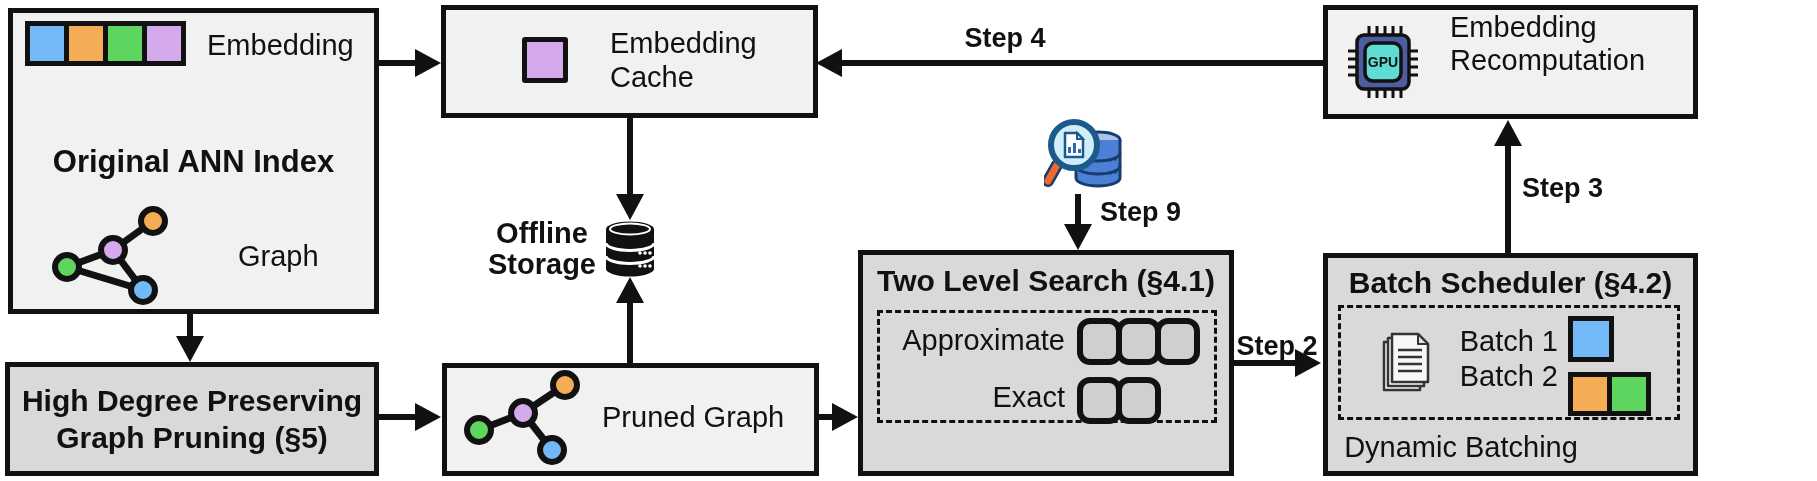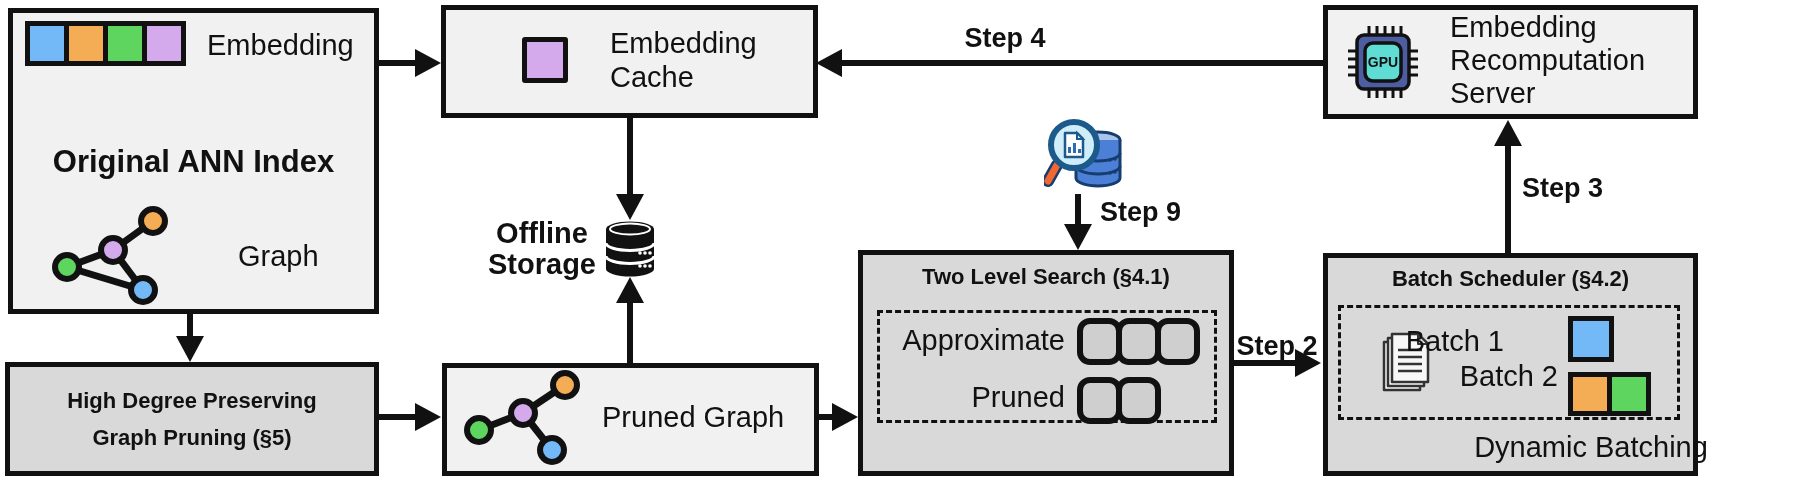--- a/index.html
+++ b/index.html
@@ -11,21 +11,21 @@
   }
   .box { position:absolute; border:5px solid #111; }
   .light { background:#f1f1f1; }
   .dark  { background:#d9d9d9; }
   .lbl { position:absolute; white-space:nowrap; color:#111; }
   .bold { font-weight:bold; }
   .center { text-align:center; }
   .right { text-align:right; }
   .fs27 { font-size:27px; }
   .fs29 { font-size:29px; }
-  .fs30 { font-size:22px; }
+  .fs30 { font-size:30px; }
   .fs31 { font-size:31px; }
 
   .hline { position:absolute; height:6px; background:#111; }
   .vline { position:absolute; width:6px; background:#111; }
   .head { position:absolute; width:0; height:0; }
   .head.r { border-top:14px solid transparent; border-bottom:14px solid transparent; border-left:26px solid #111; }
   .head.l { border-top:14px solid transparent; border-bottom:14px solid transparent; border-right:26px solid #111; }
   .head.d { border-left:14px solid transparent; border-right:14px solid transparent; border-top:26px solid #111; }
   .head.u { border-left:14px solid transparent; border-right:14px solid transparent; border-bottom:26px solid #111; }
 
@@ -145,49 +145,49 @@
 
   <div class="box dark" style="left:858px;top:250px;width:376px;height:226px;"></div>
   <div class="lbl fs30 bold center" style="left:862px;top:264px;width:368px;">Two Level Search (§4.1)</div>
   <div class="dashed" style="left:877px;top:310px;width:340px;height:113px;"></div>
   <div class="lbl fs29 right" style="left:880px;top:324px;width:185px;">Approximate</div>
   <div class="queue-row" style="left:1077px;top:318px;">
     <div class="queue-cell"></div>
     <div class="queue-cell"></div>
     <div class="queue-cell"></div>
   </div>
-  <div class="lbl fs29 right" style="left:880px;top:381px;width:185px;">Pruned</div>
+  <div class="lbl fs29 right" style="left:880px;top:381px;width:185px;">Exact</div>
   <div class="queue-row" style="left:1077px;top:377px;">
     <div class="queue-cell"></div>
     <div class="queue-cell"></div>
   </div>
 
   <div class="box dark" style="left:1323px;top:253px;width:375px;height:223px;"></div>
   <div class="lbl fs30 bold center" style="left:1327px;top:266px;width:367px;">Batch Scheduler (§4.2)</div>
   <div class="dashed" style="left:1338px;top:305px;width:342px;height:115px;"></div>
   <svg style="position:absolute;left:1380px;top:326px;" width="58" height="70" viewBox="0 0 58 70">
     <path d="M4 16 h26 l10 10 v38 h-36 z" fill="#f7f7f7" stroke="#333" stroke-width="2.5" stroke-linejoin="round"></path>
     <path d="M8 12 h26 l10 10 v38 h-36 z" fill="#f7f7f7" stroke="#333" stroke-width="2.5" stroke-linejoin="round"></path>
     <path d="M12 8 h26 l10 10 v38 h-36 z" fill="#f7f7f7" stroke="#333" stroke-width="2.5" stroke-linejoin="round"></path>
     <path d="M38 8 l10 10 h-10 z" fill="#e2e2e2" stroke="#333" stroke-width="2" stroke-linejoin="round"></path>
     <line x1="18" y1="24" x2="42" y2="24" stroke="#333" stroke-width="2.5"></line>
     <line x1="18" y1="31" x2="42" y2="31" stroke="#333" stroke-width="2.5"></line>
     <line x1="18" y1="38" x2="42" y2="38" stroke="#333" stroke-width="2.5"></line>
     <line x1="18" y1="45" x2="42" y2="45" stroke="#333" stroke-width="2.5"></line>
   </svg>
-  <div class="lbl fs29 right" style="left:1392px;top:325px;width:112px;">Batch 1</div>
+  <div class="lbl fs29 right" style="left:1446px;top:325px;width:112px;">Batch 1</div>
   <div class="batch-row" style="left:1568px;top:316px;">
     <div class="batch-cell" style="background:#74b9f7;width:46px;height:46px;"></div>
   </div>
   <div class="lbl fs29 right" style="left:1446px;top:360px;width:112px;">Batch 2</div>
   <div class="batch-row" style="left:1568px;top:372px;">
     <div class="batch-cell" style="background:#f5ad55;"></div>
     <div class="batch-cell" style="background:#5ed55e;"></div>
   </div>
-  <div class="lbl fs29 center" style="left:1446px;top:431px;width:290px;">Dynamic Batching</div>
+  <div class="lbl fs29 center" style="left:1316px;top:431px;width:290px;">Dynamic Batching</div>
 
   <div class="box light" style="left:1323px;top:5px;width:375px;height:114px;"></div>
   <svg style="position:absolute;left:1342px;top:21px;" width="82" height="82" viewBox="0 0 82 82">
     <g stroke="#111" stroke-width="3">
       <line x1="27" y1="5" x2="27" y2="14"></line>
         <line x1="35" y1="5" x2="35" y2="14"></line>
         <line x1="43" y1="5" x2="43" y2="14"></line>
         <line x1="51" y1="5" x2="51" y2="14"></line>
         <line x1="59" y1="5" x2="59" y2="14"></line>
       <line x1="27" y1="68" x2="27" y2="77"></line>
@@ -204,21 +204,20 @@
         <line x1="67" y1="46" x2="76" y2="46"></line>
         <line x1="67" y1="54" x2="76" y2="54"></line>
     </g>
     <rect x="15" y="14" width="52" height="54" rx="7" fill="#4d5da1" stroke="#111" stroke-width="3.5"></rect>
     <rect x="23" y="22" width="36" height="38" rx="8" fill="#5fdcd4" stroke="#111" stroke-width="3.5"></rect>
     <text x="41" y="46" text-anchor="middle" font-family="Liberation Sans, DejaVu Sans, sans-serif" font-size="14" font-weight="bold" fill="#111">GPU</text>
   </svg>
   <div class="lbl fs29" style="left:1450px;top:11px;line-height:33px;">
     <div>Embedding</div>
     <div>Recomputation</div>
-    <div>Server</div>
   </div>
 
   <div class="hline" style="left:379px;top:60px;width:38px;"></div>
   <div class="head r" style="left:415px;top:49px;"></div>
 
   <div class="vline" style="left:187px;top:314px;height:24px;"></div>
   <div class="head d" style="left:176px;top:336px;"></div>
 
   <div class="hline" style="left:379px;top:414px;width:38px;"></div>
   <div class="head r" style="left:415px;top:403px;"></div>

